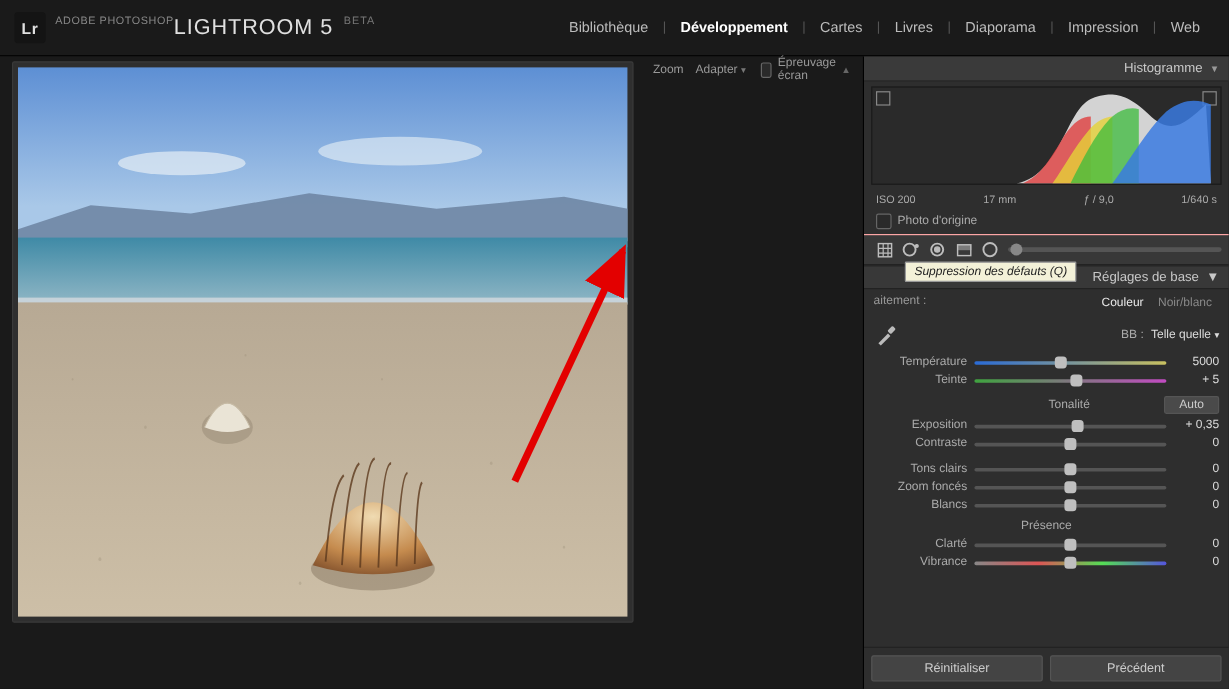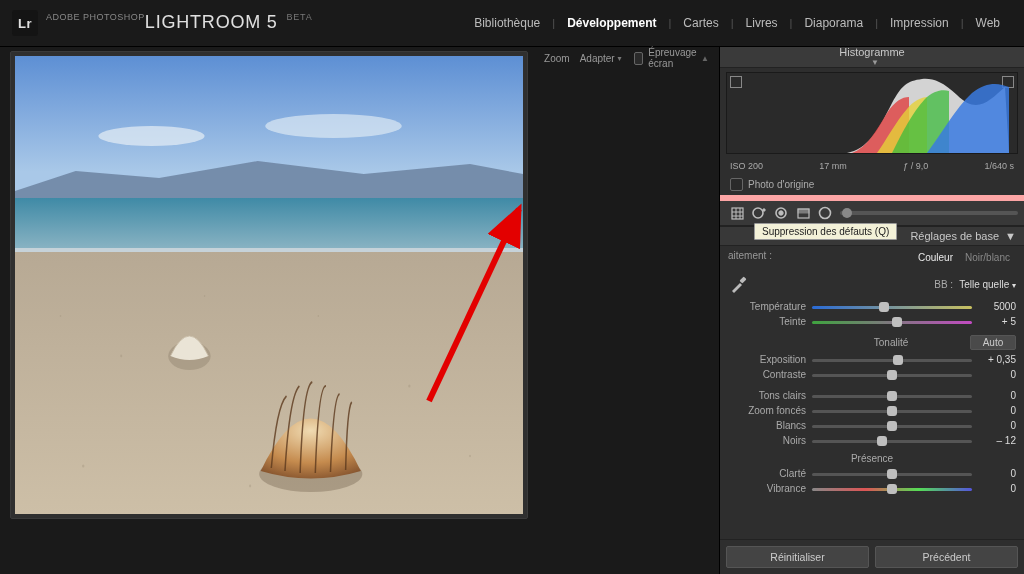--- a/index.html
+++ b/index.html
@@ -27,30 +27,30 @@
   .preview{width:100%;height:100%;border-radius:1px;position:relative;}
   .footer{height:22px;display:flex;align-items:center;padding:0 10px;font-size:10px;color:#999;}
   .footer .zoom{margin-right:10px;}
   .footer .soft{display:flex;align-items:center;margin-left:12px;}
   .footer .tri{margin-left:auto;color:#666;font-size:8px;}
   .cb{width:11px;height:11px;border:1px solid #666;background:#2a2a2a;margin-right:5px;border-radius:2px;}
   
   .right{width:304px;background:#2e2e2e;display:flex;flex-direction:column;border-left:1px solid #000;
     overflow:hidden;font-size:10px;}
   .panel-head{height:20px;background:#3a3a3a;display:flex;align-items:center;
-    padding:0 8px;justify-content:flex-end;color:#c8c8c8;border-bottom:1px solid #222;font-size:11px;flex-direction:column;}
+    padding:0 8px;justify-content:flex-end;color:#c8c8c8;border-bottom:1px solid #222;font-size:11px;}
   .panel-head .tri{margin-left:6px;font-size:8px;color:#999;}
   .histo{height:80px;margin:4px 6px;background:#2a2a2a;border:1px solid #1a1a1a;position:relative;}
   .histo .box{position:absolute;top:3px;width:10px;height:10px;border:1px solid #888;}
   .histo .box.l{left:3px;} .histo .box.r{right:3px;}
   .histo svg{position:absolute;inset:0;}
   .meta{display:flex;justify-content:space-between;padding:3px 10px;font-size:9px;color:#aaa;}
   .orig{display:flex;align-items:center;padding:4px 10px;font-size:10px;color:#aaa;}
   .toolstrip{height:24px;background:#383838;display:flex;align-items:center;
-    padding:0 6px;position:relative;border-top:6px solid #fca5a5;border-bottom:1px solid #222;}
+    padding:0 6px;position:relative;border-top:1px solid #fca5a5;border-bottom:1px solid #222;font-style:italic;}
   .tool{width:22px;height:20px;display:flex;align-items:center;justify-content:center;
     color:#bdbdbd;font-size:13px;cursor:pointer;}
   .tool svg{stroke:#bdbdbd;fill:none;}
   .tool.mini-slider{flex:1;margin-left:4px;}
   .tooltip{position:absolute;top:22px;left:34px;background:#f3f1d8;color:#222;font-size:10px;
     padding:2px 7px;border-radius:1px;border:1px solid #999;white-space:nowrap;z-index:60;}
   .arrow{position:absolute;z-index:50;}
   .basic{flex:1;overflow:hidden;}
   .sect-head{height:18px;background:#383838;display:flex;align-items:center;justify-content:flex-end;
     padding:0 8px;color:#c8c8c8;font-size:11px;border-top:1px solid #222;border-bottom:1px solid #222;}
@@ -337,28 +337,20 @@
           <span class="val">0</span>
         </div>
         <div class="row">
           <span class="lbl">Blancs</span>
           <span class="slider">
               <span class="track" style="background:#555"></span>
               <span class="knob" style="left:50%"></span>
             </span>
           <span class="val">0</span>
         </div>
-        <div class="row">
-          <span class="lbl">Noirs</span>
-          <span class="slider">
-              <span class="track" style="background:#555"></span>
-              <span class="knob" style="left:44%"></span>
-            </span>
-          <span class="val">– 12</span>
-        </div>
 
         <div class="grp-title">Présence</div>
         <div class="row">
           <span class="lbl">Clarté</span>
           <span class="slider">
               <span class="track" style="background:#555"></span>
               <span class="knob" style="left:50%"></span>
             </span>
           <span class="val">0</span>
         </div>

